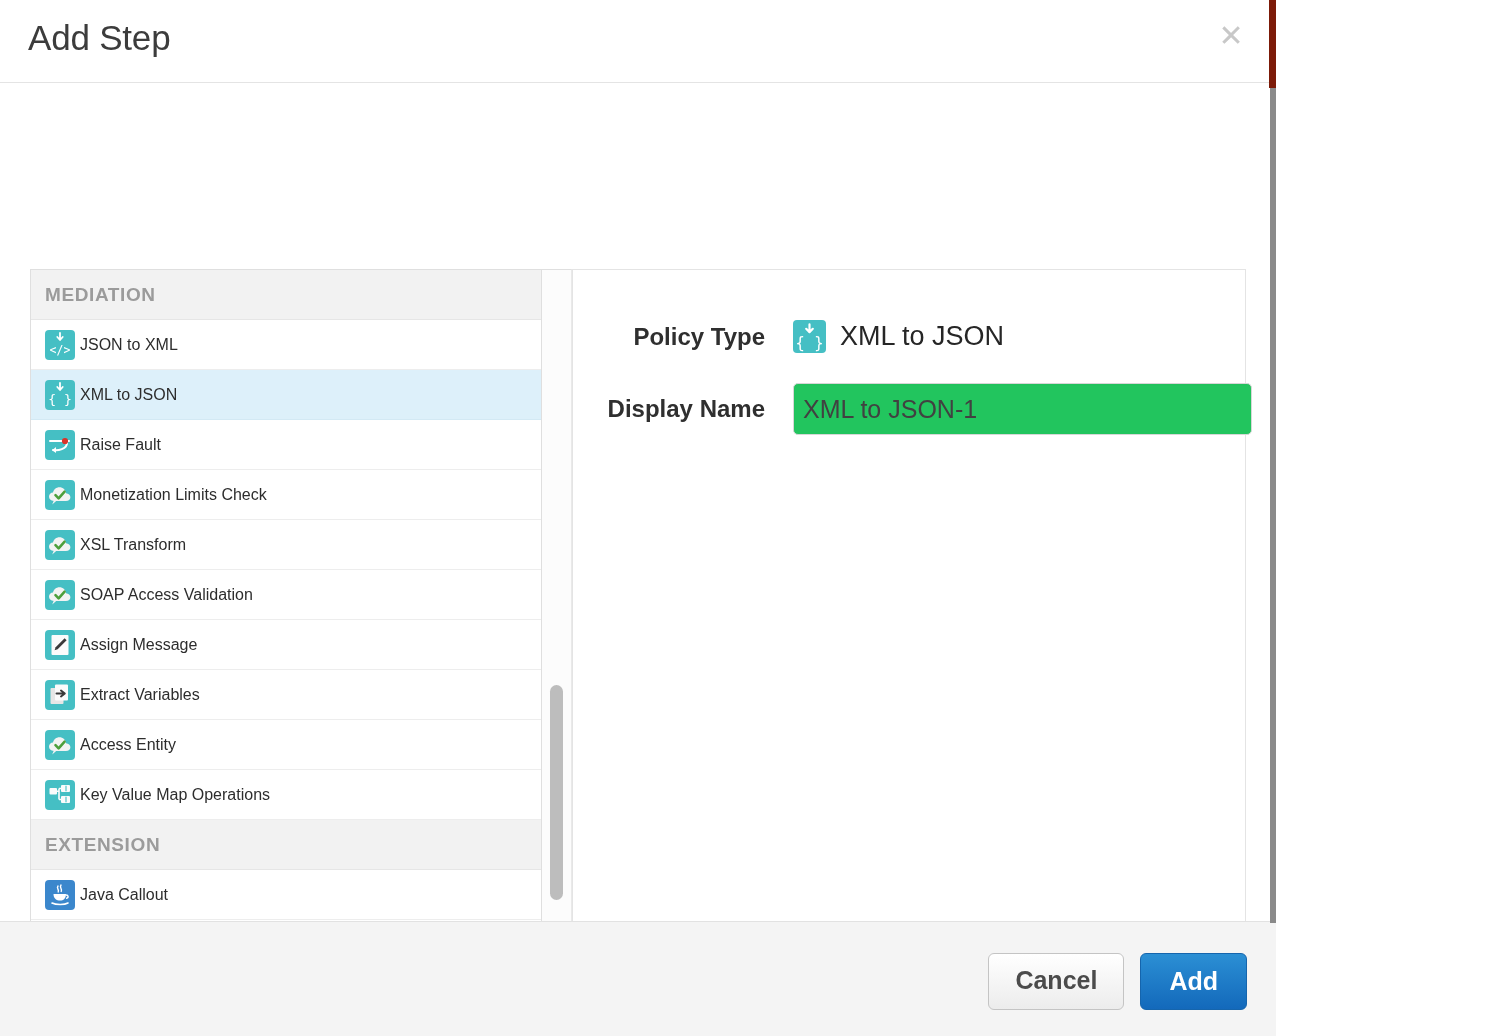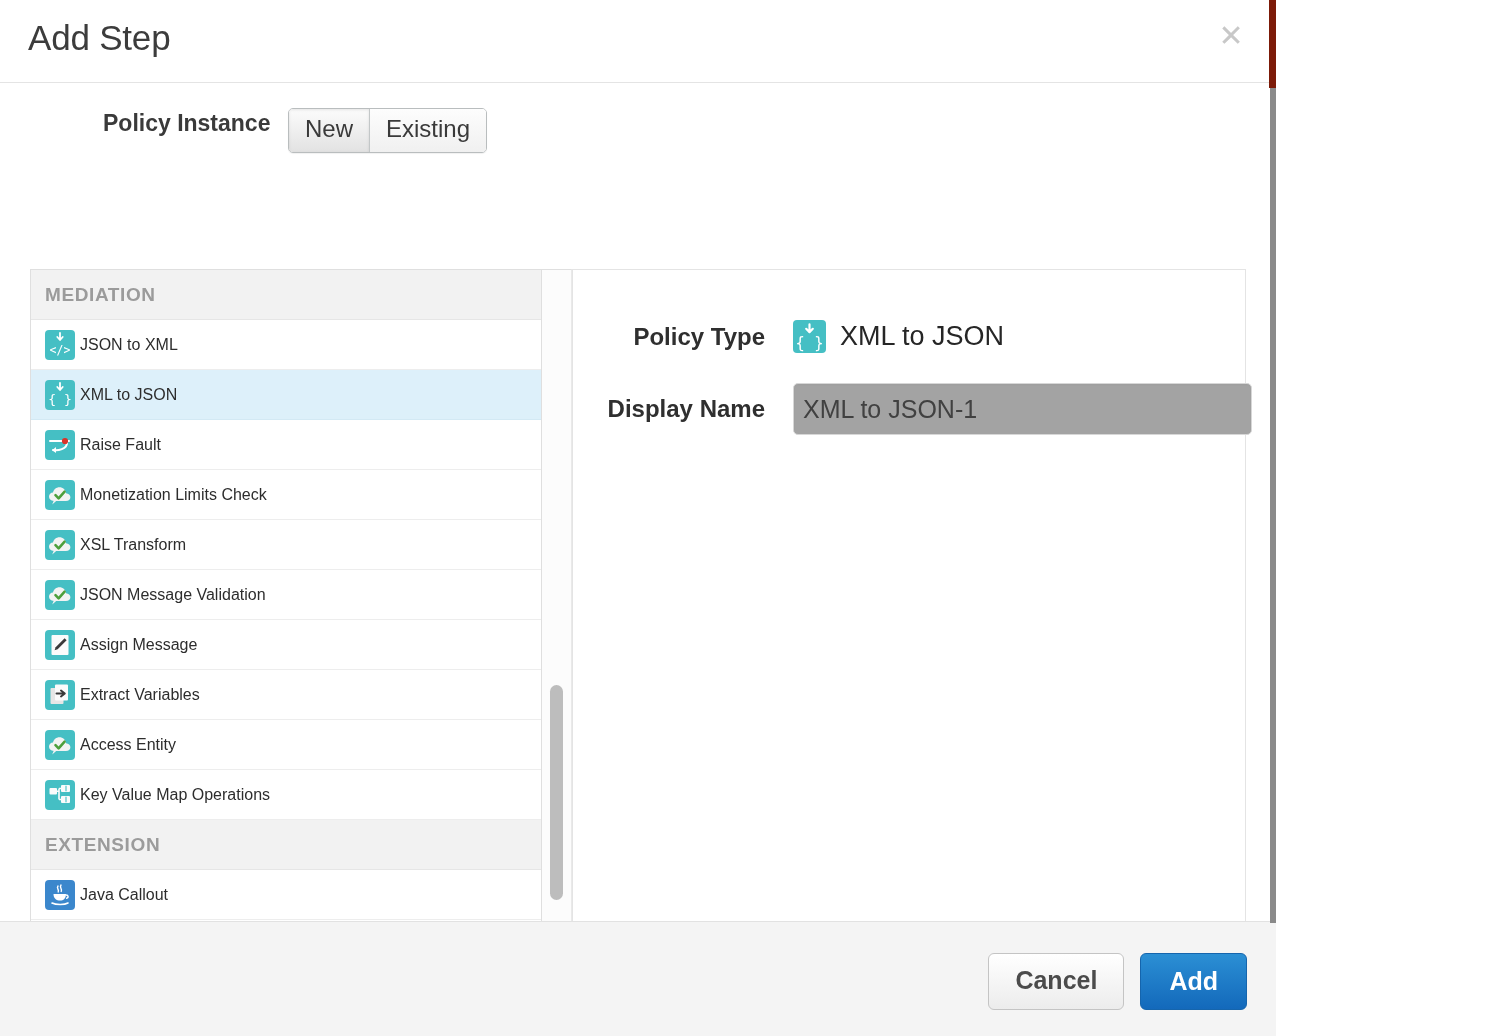--- a/index.html
+++ b/index.html
@@ -224,21 +224,21 @@
 
   .txt-input {
     width: 459px;
     height: 52px;
     border: 1px solid #d7d7d7;
     border-radius: 5px;
     font-size: 25px;
     color: #414141;
     padding: 0 9px;
     font-family: "Liberation Sans", sans-serif;
-    background: #a3a3a3;
+    background: #22c55e;
     outline: none;
     box-shadow: inset 0 1px 2px rgba(0,0,0,0.03);
   }
 
   
   .dlg-footer {
     position: relative;
     flex: 0 0 115px;
     height: 115px;
     background: #f4f4f4;
@@ -293,27 +293,20 @@
 
 <div class="dialog">
 
   <div class="dlg-header">
     <div class="dlg-title">Add Step</div>
     <div class="dlg-close">✕</div>
   </div>
 
   <div class="dlg-body">
 
-    <div class="policy-instance-row">
-      <div class="policy-instance-label">Policy Instance</div>
-      <div class="seg-group">
-        <div class="seg-btn active">New</div>
-        <div class="seg-btn">Existing</div>
-      </div>
-    </div>
 
     <div class="panels">
 
       <div class="list-panel">
         <div class="list-scroll" id="list-scroll">
             <div class="group-header">MEDIATION</div>
             <div class="list-item">
               <span class="pic teal">
                 <svg width="30" height="30" viewBox="0 0 30 30">
                   <path d="M15 3 L15 9 M12.3 7 L15 10 L17.7 7" stroke="#fff" stroke-width="1.8" fill="none" stroke-linecap="round" stroke-linejoin="round"></path>
@@ -360,21 +353,21 @@
               </span>
               <span class="list-item-label">XSL Transform</span>
             </div>
             <div class="list-item">
               <span class="pic teal">
                 <svg width="30" height="30" viewBox="0 0 30 30">
                   <path d="M9 21 C5.6 21 4 19 4 16.6 C4 14.3 5.8 12.6 8 12.5 C8.6 9.4 11.2 7.2 14.4 7.2 C18 7.2 20.8 9.9 21 13.3 C23.6 13.6 25.4 15.3 25.4 17.3 C25.4 19.5 23.6 21 21 21 Z M8.6 21 L7.2 24.4 L11.2 21 Z" fill="#f3f3f3"></path>
                   <path d="M10.5 15.2 L13.6 18.3 L19.6 11.6" stroke="#4d9f3c" stroke-width="2.6" fill="none" stroke-linecap="round" stroke-linejoin="round"></path>
                 </svg>
               </span>
-              <span class="list-item-label">JSON Message Validation</span>
+              <span class="list-item-label">SOAP Access Validation</span>
             </div>
             <div class="list-item">
               <span class="pic teal">
                 <svg width="30" height="30" viewBox="0 0 30 30">
                   <rect x="6.5" y="5" width="17" height="20" rx="1" fill="#fbfbfb"></rect>
                   <path d="M19.6 8.2 L21.6 10.2 L12.6 19.2 L9.6 20.2 L10.6 17.2 Z" fill="#3a3a3a"></path>
                 </svg>
               </span>
               <span class="list-item-label">Assign Message</span>
             </div>

